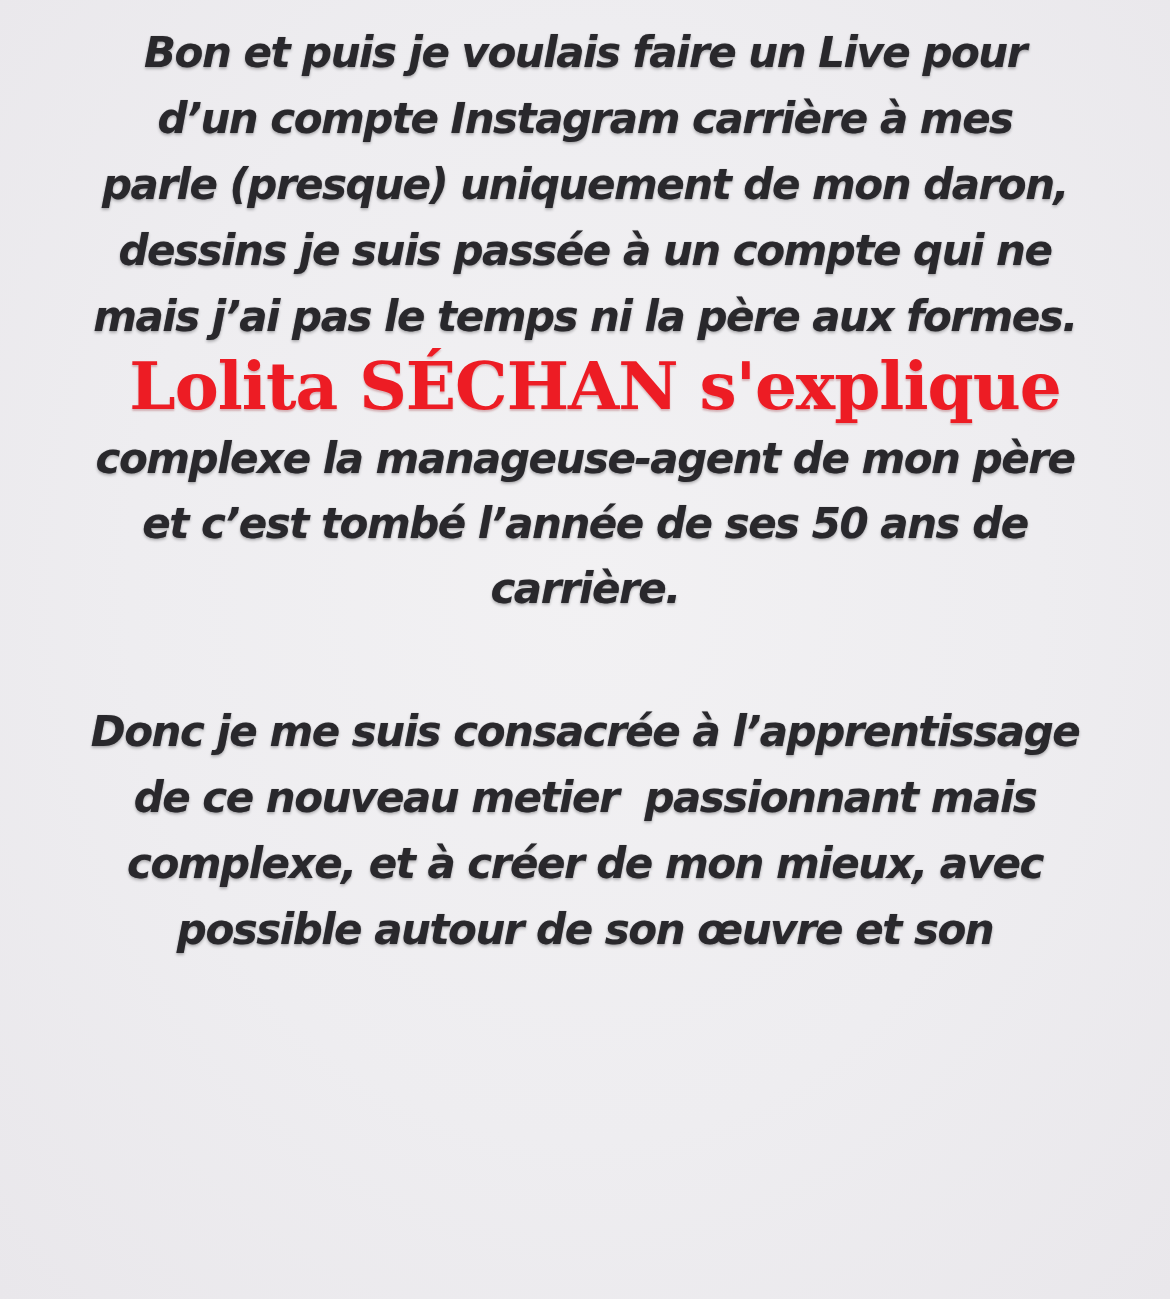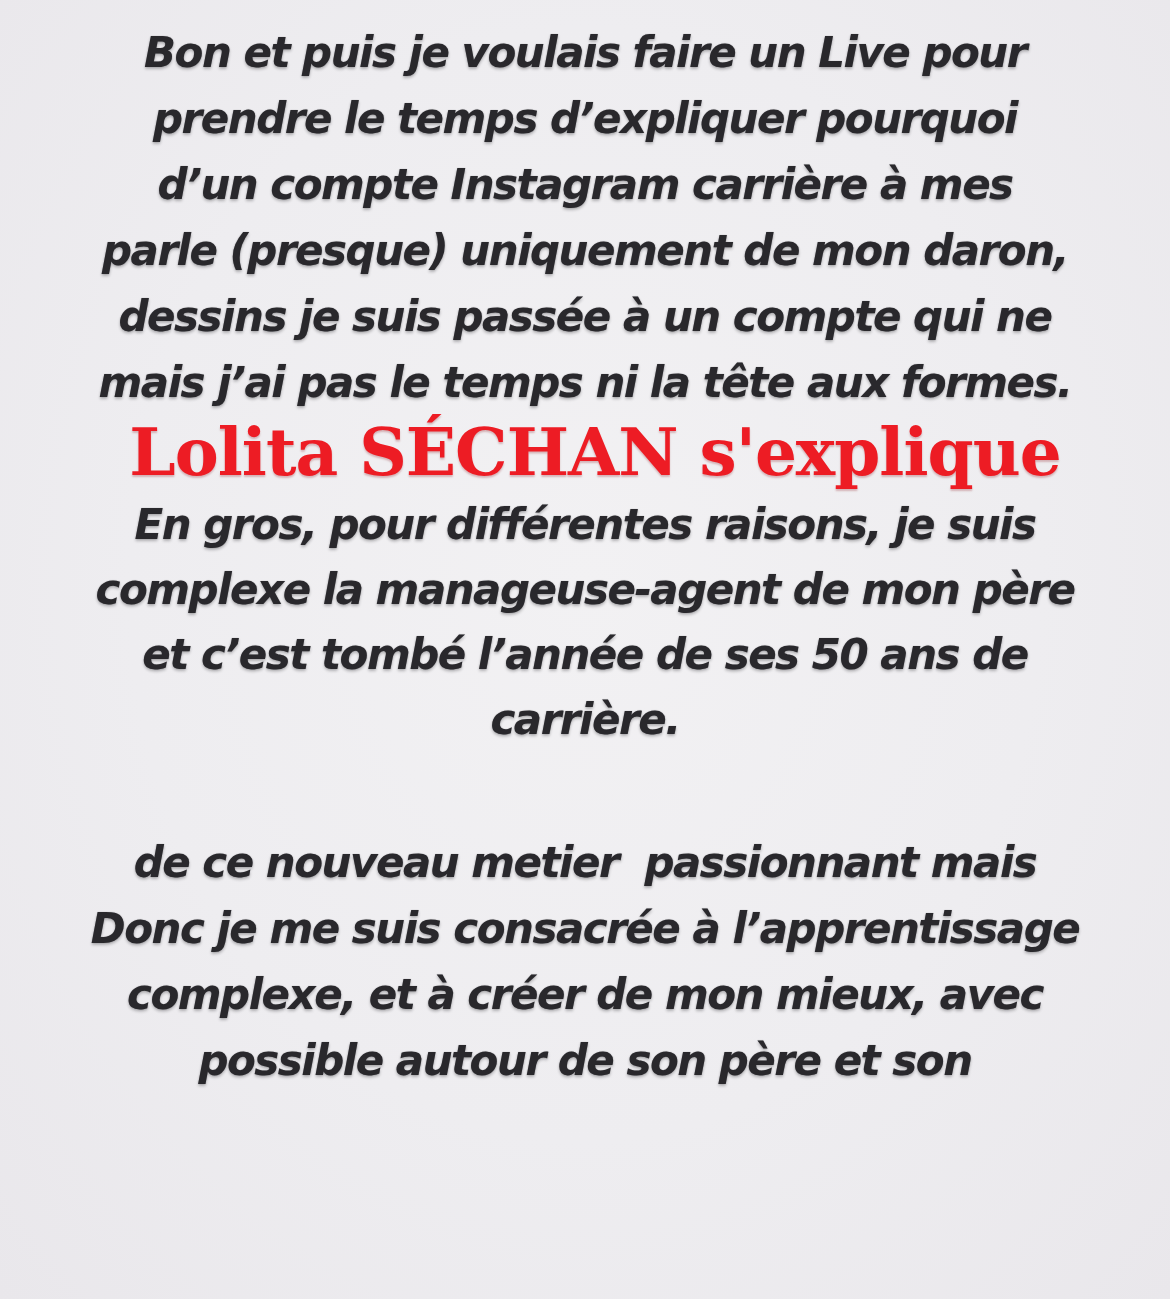--- a/index.html
+++ b/index.html
@@ -59,38 +59,36 @@
     height: 78px;
   }
 </style>
 </head>
 <body>
 
 <div class="canvas">
 
   <div class="para para-1">
     <div class="line">Bon et puis je voulais faire un Live pour</div>
-    <div class="line">prendre le temps d’expliquer pourquoi</div>
     <div class="line">d’un compte Instagram carrière à mes</div>
     <div class="line">parle (presque) uniquement de mon daron,</div>
     <div class="line">dessins je suis passée à un compte qui ne</div>
-    <div class="line">mais j’ai pas le temps ni la tête aux formes.</div>
+    <div class="line">mais j’ai pas le temps ni la père aux formes.</div>
   </div>
 
   <div class="overlay-title">Lolita SÉCHAN s'explique</div>
 
   <div class="para para-2">
-    <div class="line">En gros, pour différentes raisons, je suis</div>
     <div class="line">complexe la manageuse-agent de mon père</div>
     <div class="line">et c’est tombé l’année de ses 50 ans de</div>
     <div class="line">carrière.</div>
   </div>
 
   <div class="para-gap"></div>
 
   <div class="para para-3">
+    <div class="line">Donc je me suis consacrée à l’apprentissage</div>
     <div class="line">de ce nouveau metier  passionnant mais</div>
-    <div class="line">Donc je me suis consacrée à l’apprentissage</div>
     <div class="line">complexe, et à créer de mon mieux, avec</div>
-    <div class="line">possible autour de son père et son</div>
+    <div class="line">possible autour de son œuvre et son</div>
   </div>
 
 </div>
 
 </body></html>

